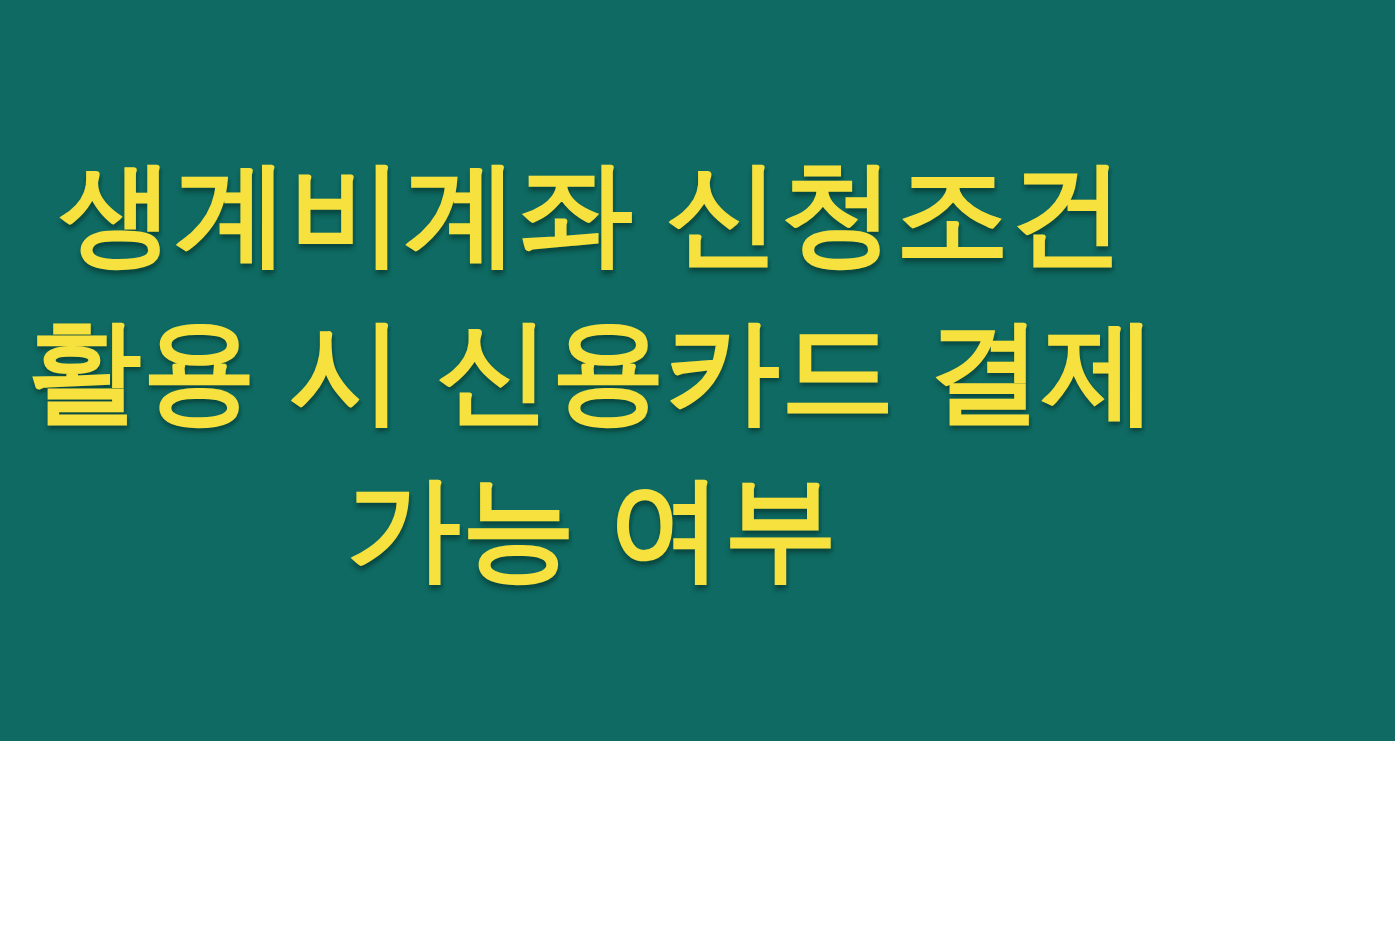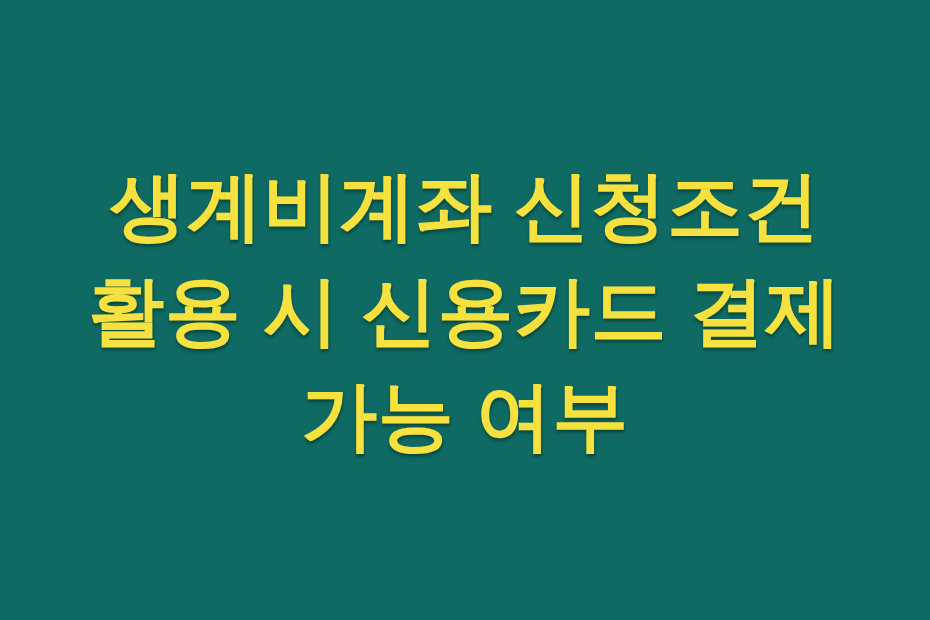--- a/index.html
+++ b/index.html
@@ -10,25 +10,25 @@
   body {
     width: 930px;
     height: 620px;
     overflow: hidden;
     font-family: "Liberation Sans", "DejaVu Sans", sans-serif;
   }
 
   .thumbnail-card {
     position: relative;
     width: 930px;
-    height: 620px;
+    height: 494px;
     box-sizing: border-box;
     display: flex;
     align-items: center;
-    justify-content: center;
+    justify-content: flex-start;
     background-color: #0e6a62;
   }
 
   .title-block {
     width: 790px;
     display: block;
     text-align: center;
     padding: 0 10px;
     box-sizing: border-box;
   }

